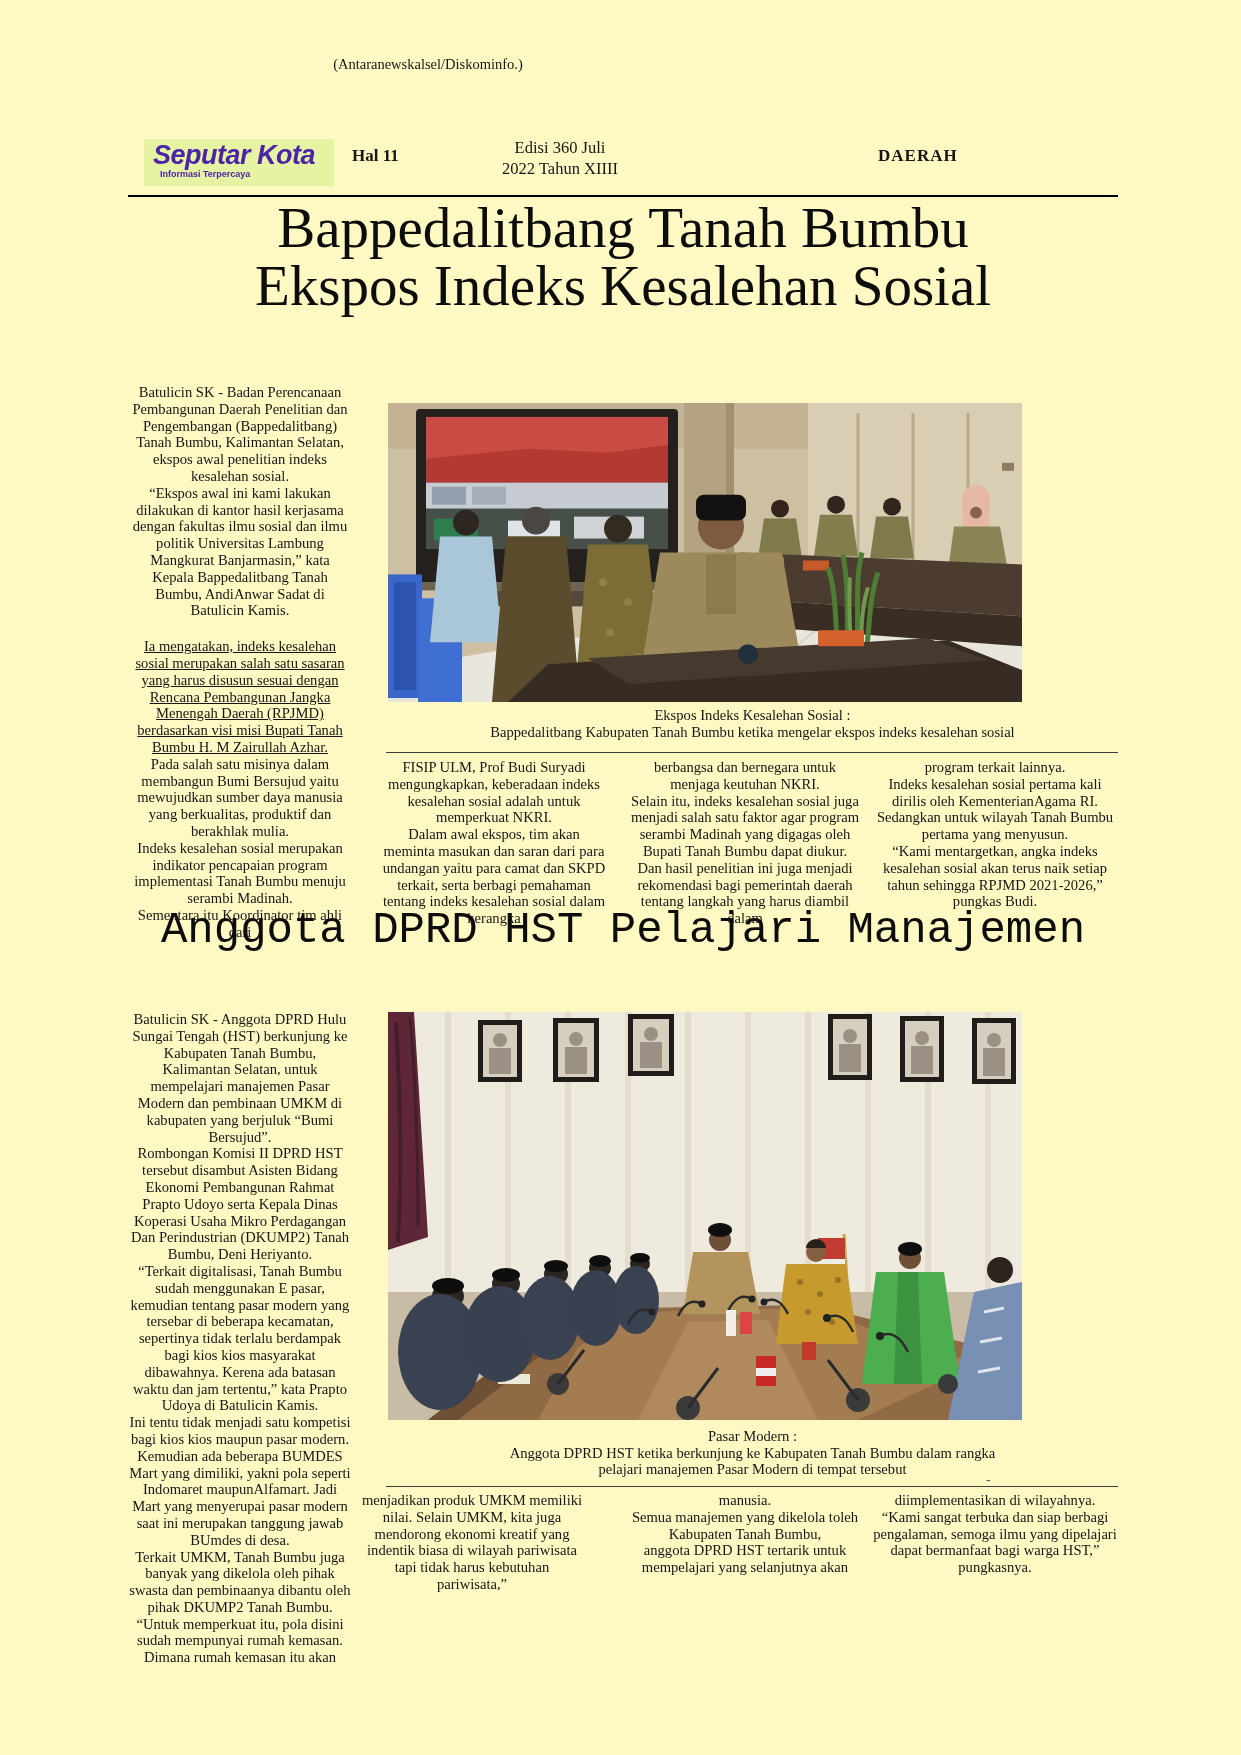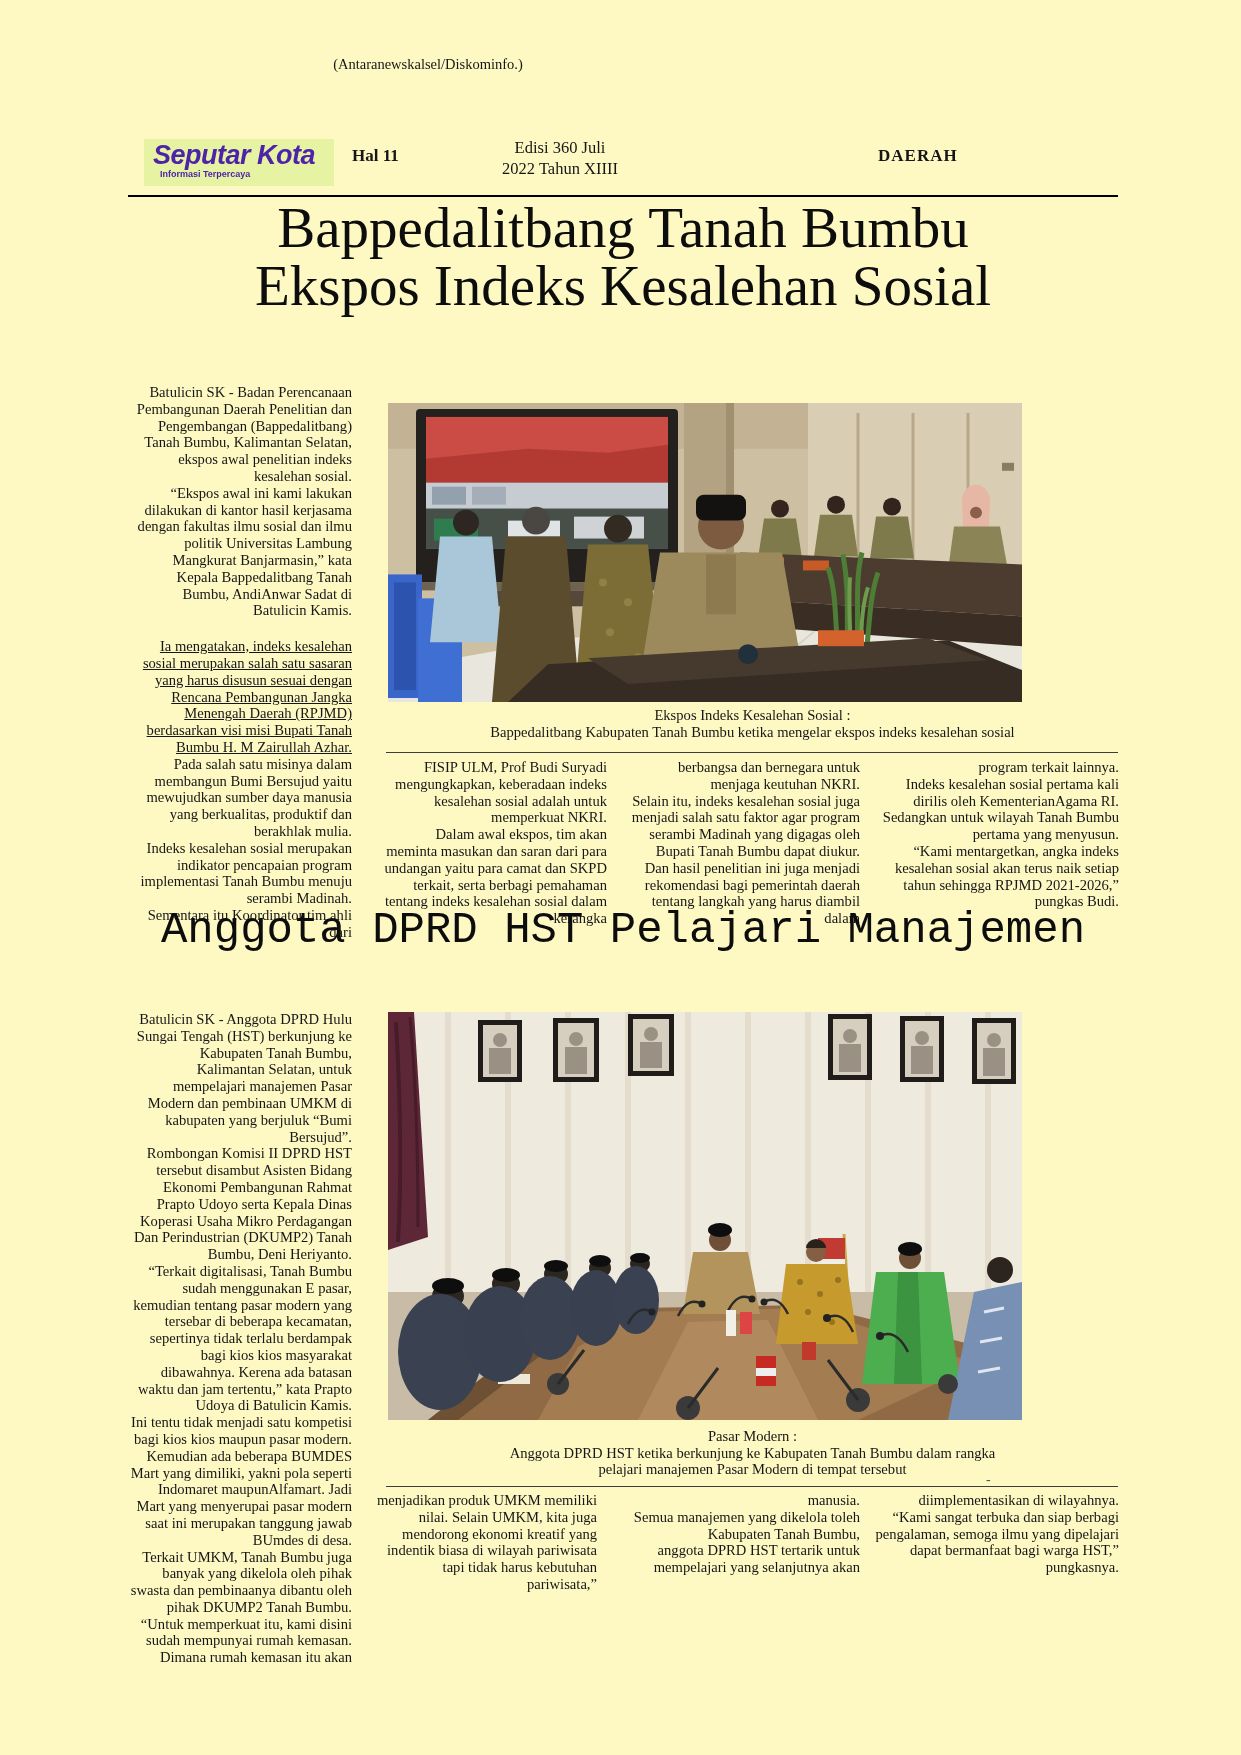--- a/index.html
+++ b/index.html
@@ -13,29 +13,29 @@
          font-size:27px;color:#4d24a8;padding:2px 0 0 9px;letter-spacing:-0.5px;line-height:1.05;}
   .tagline{font-family:"Liberation Sans", sans-serif;font-weight:bold;font-size:9px;color:#4d24a8;padding-left:16px;}
   .hal{position:absolute;left:352px;top:146px;font-size:17px;font-weight:bold;}
   .edition{position:absolute;left:452px;top:138px;width:216px;text-align:center;font-size:16.5px;line-height:1.25;}
   .daerah{position:absolute;left:878px;top:146px;font-size:17px;font-weight:bold;letter-spacing:1px;}
   .header-rule{position:absolute;left:128px;top:195px;width:990px;height:2px;background:#000;}
   .headline1{position:absolute;left:110px;top:199px;width:1026px;text-align:center;
              font-size:57px;line-height:1.02;color:#0d0d0d;}
   .headline2{position:absolute;left:128px;top:907px;width:990px;text-align:center;
              font-size:44px;line-height:1.05;color:#0d0d0d;font-family:Liberation Mono, monospace;}
-  .col{position:absolute;font-size:14.6px;line-height:16.8px;text-align:right;}
+  .col{position:absolute;font-size:14.6px;line-height:16.8px;text-align:center;}
   .col p{margin:0;}
   .col p.gap-before{margin-top:19px;text-decoration:underline;}
   .a1c1{left:128px;top:384px;width:224px;}
   .a1c2{left:381px;top:759px;width:226px;}
   .a1c3{left:630px;top:759px;width:230px;}
   .a1c4{left:871px;top:759px;width:248px;}
   .a2c1{left:128px;top:1011px;width:224px;}
-  .a2c2{left:371px;top:1492px;width:226px;}
+  .a2c2{left:359px;top:1492px;width:226px;}
   .a2c3{left:630px;top:1492px;width:230px;}
   .a2c4{left:871px;top:1492px;width:248px;}
   .photo{position:absolute;overflow:hidden;background:#cbbda0;}
   .photo1{left:388px;top:403px;width:634px;height:299px;}
   .photo2{left:388px;top:1012px;width:634px;height:408px;}
   .caption{position:absolute;left:385px;width:735px;text-align:center;font-size:14.6px;line-height:16.5px;}
   .caption1{top:707px;}
   .caption2{top:1428px;}
   .mid-rule{position:absolute;left:386px;width:732px;height:1px;background:#3c3c3c;}
   .rule1{top:752px;}
@@ -180,21 +180,21 @@
     <div>Anggota DPRD HST Pelajari Manajemen</div>
   </div>
 
   <div class="col a2c1">
     <p>Batulicin  SK  -  Anggota DPRD Hulu Sungai Tengah (HST) berkunjung ke Kabupaten Tanah Bumbu, Kalimantan Selatan, untuk mempelajari manajemen Pasar Modern dan pembinaan UMKM di kabupaten yang berjuluk “Bumi Bersujud”.</p>
     <p>Rombongan Komisi II DPRD HST tersebut disambut Asisten Bidang Ekonomi Pembangunan Rahmat Prapto Udoyo serta Kepala Dinas Koperasi Usaha Mikro Perdagangan Dan Perindustrian (DKUMP2) Tanah Bumbu, Deni Heriyanto.</p>
     <p>“Terkait digitalisasi, Tanah Bumbu sudah menggunakan E pasar, kemudian tentang pasar modern yang tersebar di beberapa kecamatan,  sepertinya tidak terlalu berdampak bagi kios kios masyarakat dibawahnya.  Kerena ada batasan waktu dan jam tertentu,” kata Prapto Udoya di Batulicin Kamis.</p>
     <p>Ini tentu tidak menjadi satu kompetisi bagi kios kios maupun pasar modern.</p>
     <p>Kemudian ada beberapa BUMDES Mart yang  dimiliki, yakni pola seperti Indomaret maupunAlfamart. Jadi Mart yang menyerupai pasar modern saat ini merupakan tanggung jawab BUmdes di desa.</p>
     <p>Terkait UMKM, Tanah Bumbu juga banyak yang dikelola oleh pihak swasta dan pembinaanya dibantu oleh pihak DKUMP2 Tanah Bumbu.</p>
-    <p>“Untuk memperkuat itu, kami disini sudah mempunyai rumah kemasan. Dimana rumah kemasan itu akan</p>
+    <p>“Untuk memperkuat itu, pola disini sudah mempunyai rumah kemasan. Dimana rumah kemasan itu akan</p>
   </div>
 
   <div class="photo photo2">
     <svg viewBox="0 0 634 408" width="634" height="408" preserveAspectRatio="none">
       <rect width="634" height="408" fill="#efeade"></rect>
       <g stroke="#e4ddcd" stroke-width="6">
         <line x1="60" y1="0" x2="60" y2="290"></line>
           <line x1="120" y1="0" x2="120" y2="290"></line>
         <line x1="180" y1="0" x2="180" y2="290"></line>
           <line x1="240" y1="0" x2="240" y2="290"></line>

